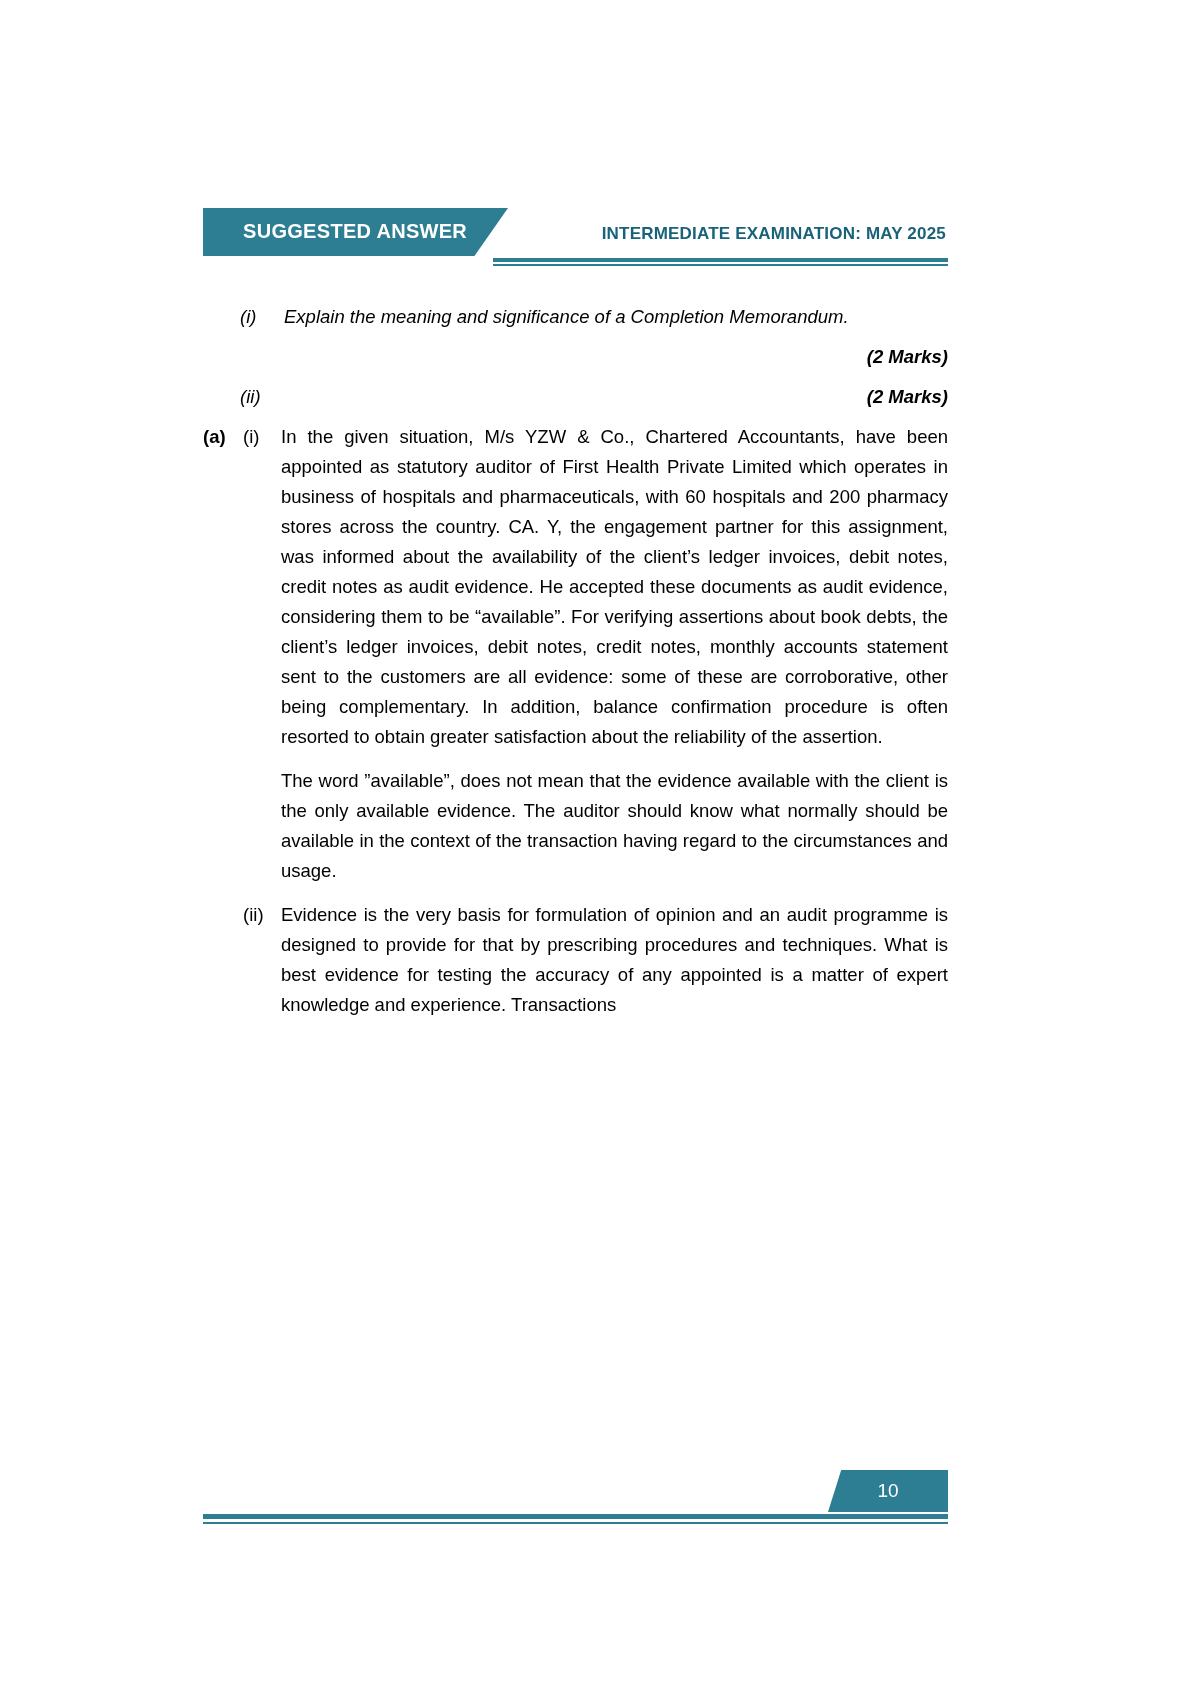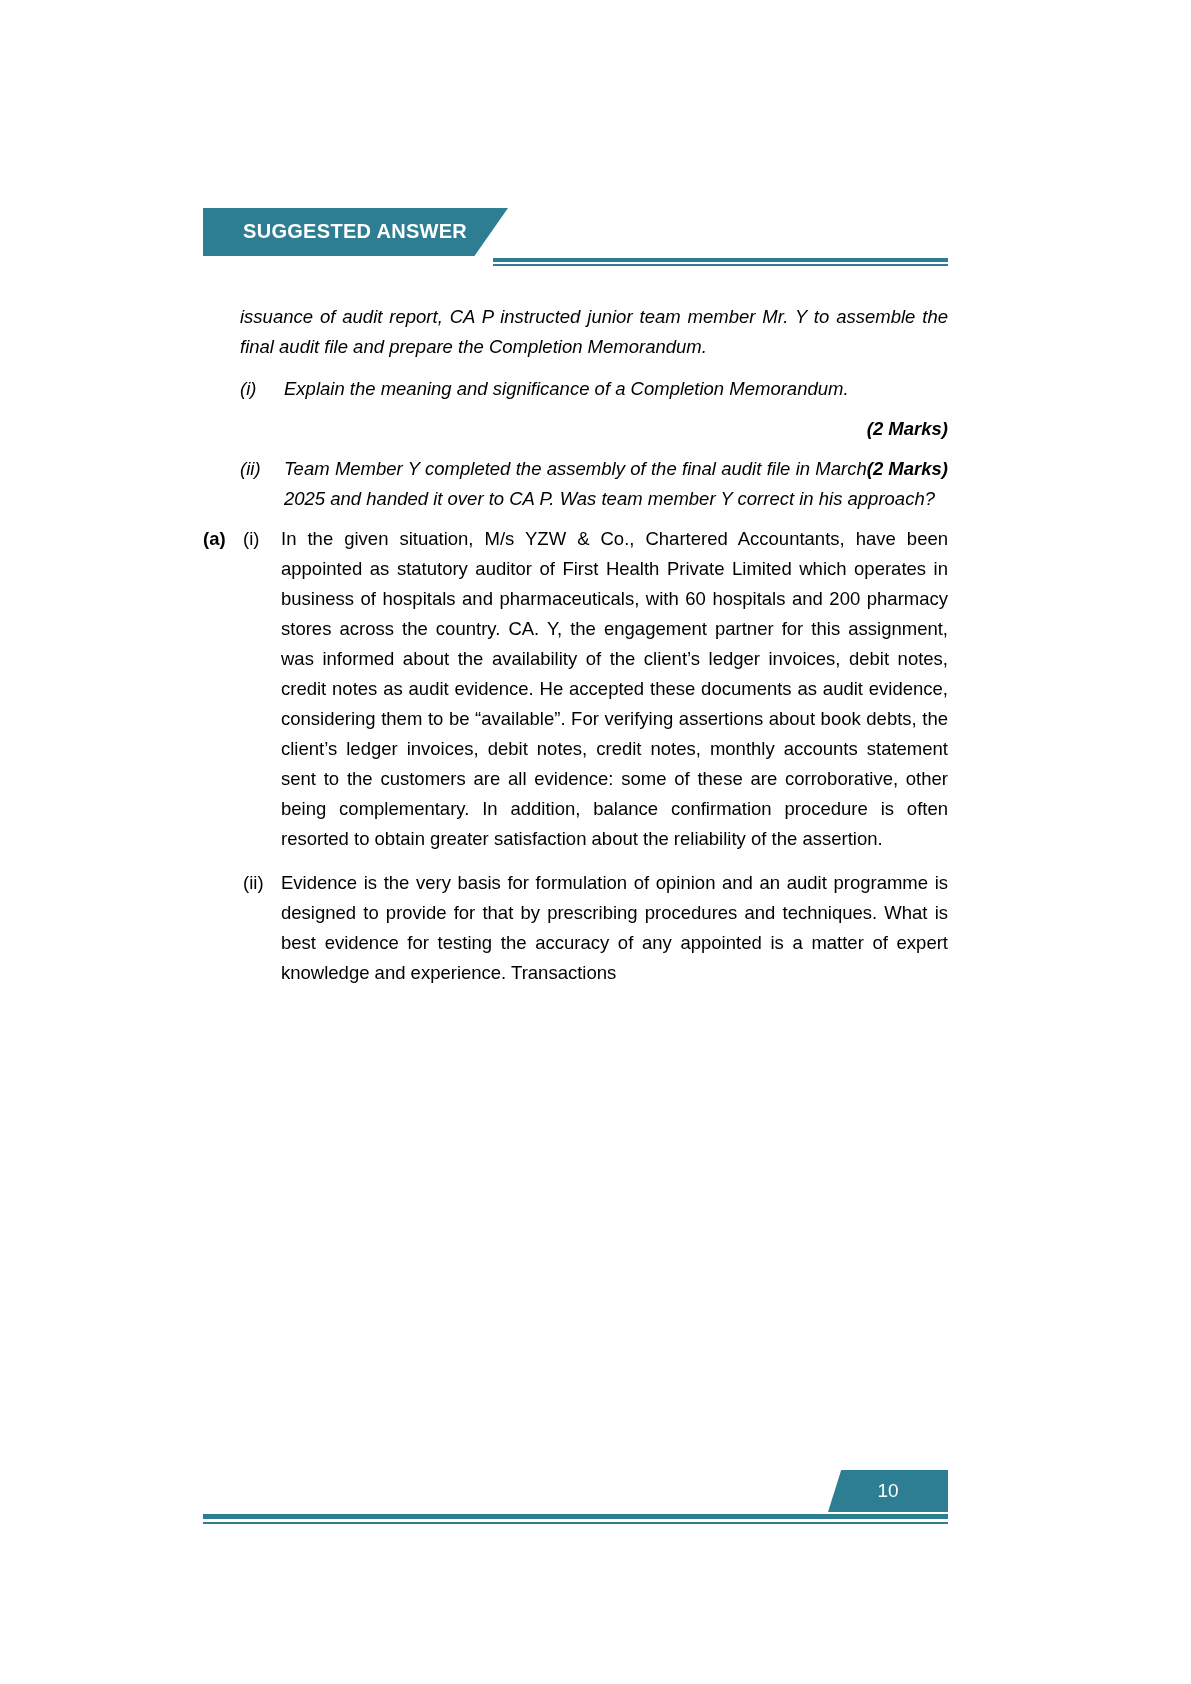--- a/index.html
+++ b/index.html
@@ -248,48 +248,49 @@
   .clear { clear: both; }
 </style>
 </head>
 <body>
 
 <div class="page">
 
   <div class="header">
     <div class="header-tab"></div>
     <div class="header-tab-label">SUGGESTED ANSWER</div>
+    <div class="header-right">INTERMEDIATE EXAMINATION: MAY 2025</div>
     <div class="header-rule-thick"></div>
     <div class="header-rule-thin"></div>
   </div>
 
   <div class="content">
 
-    <p class="para italic q-intro">issuance of audit report, CA P instructed junior team member Mr. Y to assemble the final audit file and prepare the Completion Memorandum.</p>
 
     <div class="q-row">
       <span class="marker">(i)</span>
       <div class="body">Explain the meaning and significance of a Completion Memorandum.</div>
     </div>
 
     <div class="marks-line">(2 Marks)</div>
 
     <div class="q-row">
       <span class="marker">(ii)</span>
-      <div class="body"><span class="marks-inline">(2 Marks)</span><span>Team Member Y completed the assembly of the final audit file in March 2025 and handed it over to CA P. Was team member Y correct in his approach?</span></div>
+      <div class="body"><span class="marks-inline">(2 Marks)</span></div>
       <div class="clear"></div>
     </div>
 
 
     <div class="ans-row">
       <span class="lbl-a">(a)</span>
       <span class="lbl-r">(i)</span>
       <div class="txt">In the given situation, M/s YZW &amp; Co., Chartered Accountants, have been appointed as statutory auditor of First Health Private Limited which operates in business of hospitals and pharmaceuticals, with 60 hospitals and 200 pharmacy stores across the country. CA. Y, the engagement partner for this assignment, was informed about the availability of the client’s ledger invoices, debit notes, credit notes as audit evidence. He accepted these documents as audit evidence, considering them to be “available”. For verifying assertions about book debts, the client’s ledger invoices, debit notes, credit notes, monthly accounts statement sent to the customers are all evidence: some of these are corroborative, other being complementary. In addition, balance confirmation procedure is often resorted to obtain greater satisfaction about the reliability of the assertion.</div>
     </div>
 
+    <div class="ans-cont">The word ”available”, does not mean that the evidence available with the client is the only available evidence. The auditor should know what normally should be available in the context of the transaction having regard to the circumstances and usage.</div>
 
 
     <div class="ans-row">
       <span class="lbl-r">(ii)</span>
       <div class="txt">Evidence is the very basis for formulation of opinion and an audit programme is designed to provide for that by prescribing procedures and techniques. What is best evidence for testing the accuracy of any appointed is a matter of expert knowledge and experience. Transactions</div>
     </div>
 
   </div>
 
   <div class="footer">

